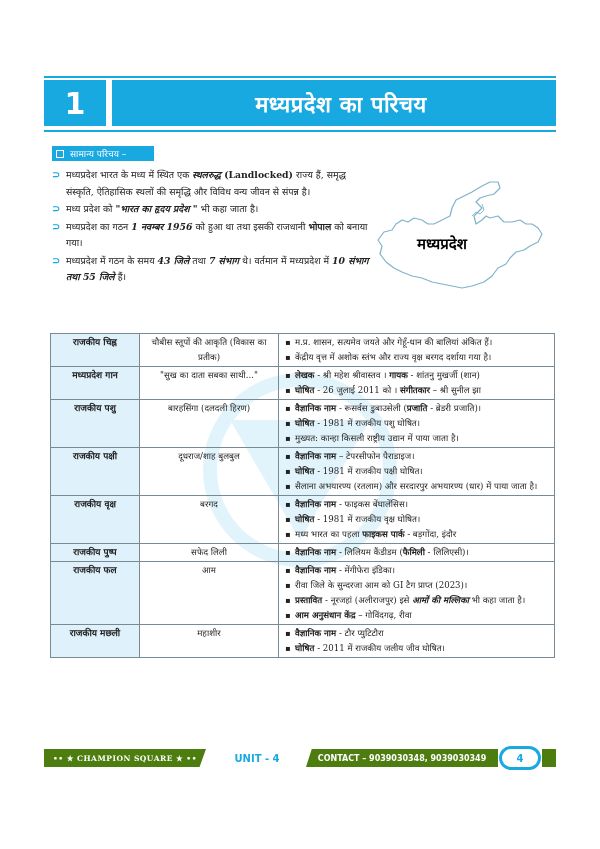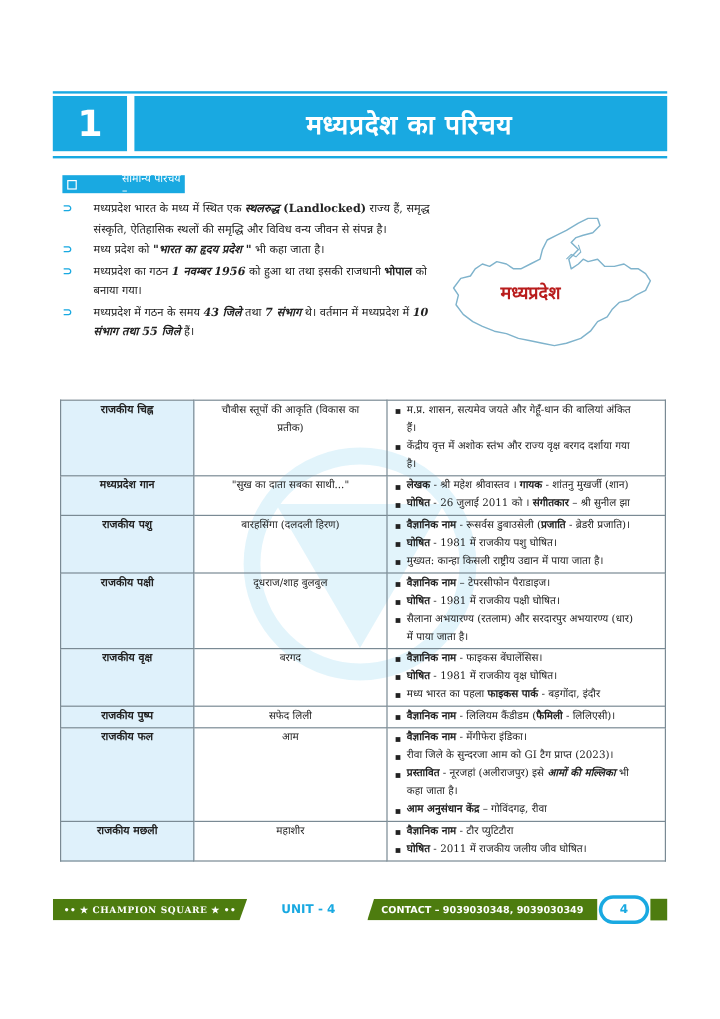--- a/index.html
+++ b/index.html
@@ -13,47 +13,47 @@
                    font-family: "DejaVu Sans", sans-serif; font-weight: bold; font-size: 30px;
                    display: flex; align-items: center; justify-content: center; }
     .banner .sep { width: 6px; background: #fff; }
     .banner .title { flex: 1; background: #19a9e1; color: #fff;
                      font-family: "DejaVu Sans", sans-serif; font-weight: bold; font-size: 22px;
                      display: flex; align-items: center; justify-content: center; letter-spacing: 0.5px; padding-left: 14px; }
 
     
     .section-tag { position: absolute; left: 52px; top: 146px; width: 102px; height: 15px;
                    background: #19a9e1; color: #fff; font-family: "DejaVu Sans", sans-serif;
-                   font-size: 9px; display: flex; align-items: center; padding-left: 4px; box-sizing: border-box; gap: 32px; }
+                   font-size: 9px; display: flex; align-items: center; padding-left: 4px; box-sizing: border-box; }
     .section-tag .box { width: 6px; height: 6px; border: 1px solid #fff; margin-right: 6px; }
 
     
     .intro { position: absolute; left: 52px; top: 167px; width: 318px; font-size: 9.3px; line-height: 16.5px; }
     .intro .item { display: flex; margin-bottom: 1px; }
     .intro .arrow { color: #19a9e1; font-family: "DejaVu Sans", sans-serif; font-weight: bold;
                     font-size: 10px; width: 14px; flex: none; }
-    .intro .txt { flex: 1; margin-left: 12px; }
+    .intro .txt { flex: 1; }
     .intro b.bi { font-style: italic; font-weight: bold; }
 
     
     .map { position: absolute; left: 372px; top: 172px; width: 186px; height: 128px; }
     .map-label { position: absolute; left: 417px; top: 233px; font-family: "DejaVu Sans", sans-serif;
-                 font-weight: bold; font-size: 15px; color: #b91c1c; }
+                 font-weight: bold; font-size: 15px; color: #000000; }
 
     
     .watermark { position: absolute; left: 200px; top: 360px; width: 200px; height: 220px; opacity: 0.12; }
 
     
     .tbl { position: absolute; left: 50px; top: 333px; width: 505px; border-collapse: collapse;
            font-size: 8.6px; }
     .tbl th.cap { background: #146a8e; color: #fff; font-weight: normal; height: 15px; font-size: 9px;
                   border: 1px solid #146a8e; padding: 0; }
     .tbl th.hd { background: #19a9e1; color: #fff; font-weight: normal; height: 14px; font-size: 9px;
                  border: 1px solid #7a8a94; padding: 0; }
-    .tbl td { border: 1px solid #7a8a94; vertical-align: top; padding: 1px 21px; line-height: 15px; }
+    .tbl td { border: 1px solid #7a8a94; vertical-align: top; padding: 1px 10px; line-height: 15px; }
     .tbl td.sym { background: #dff1fb; font-weight: bold; text-align: center; width: 68px; font-size: 9px; }
     .tbl td.name { text-align: center; width: 118px; }
     .tbl td.desc { padding-left: 6px; }
     .tbl .pt { display: flex; }
     .tbl .pt .dot { width: 10px; flex: none; font-size: 8px; }
     .tbl .pt .t { flex: 1; }
     .tbl b.bi { font-style: italic; }
 
     
     .footer { position: absolute; left: 44px; top: 749px; width: 512px; height: 18px; }

